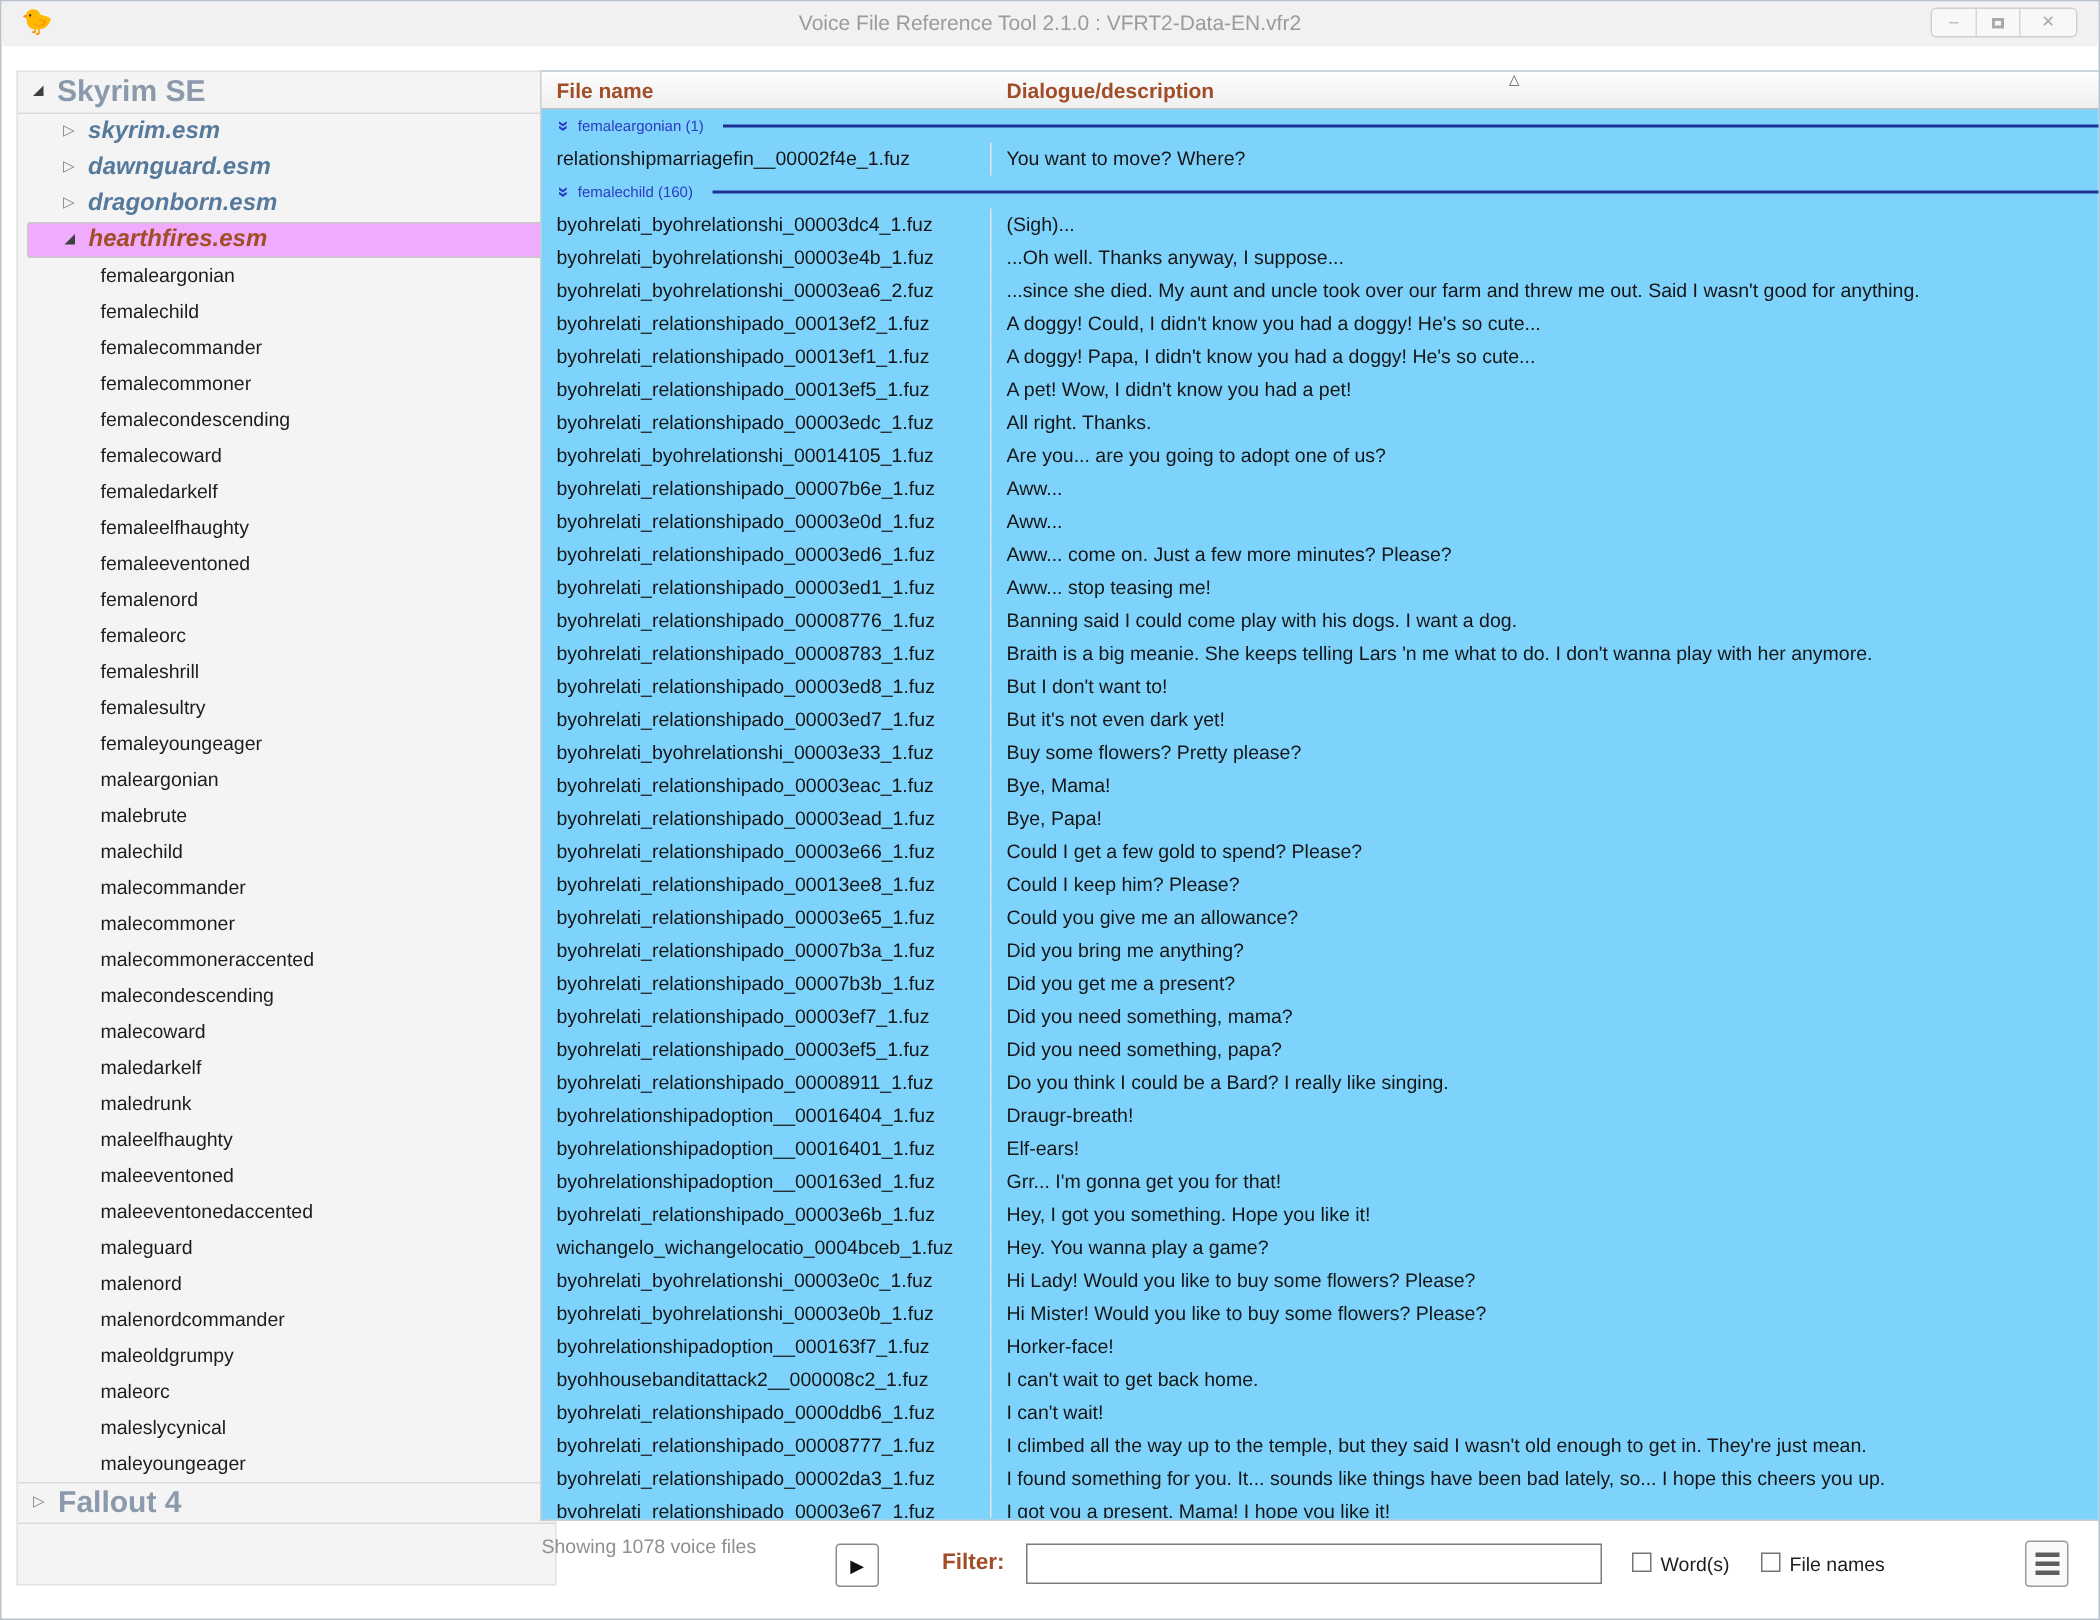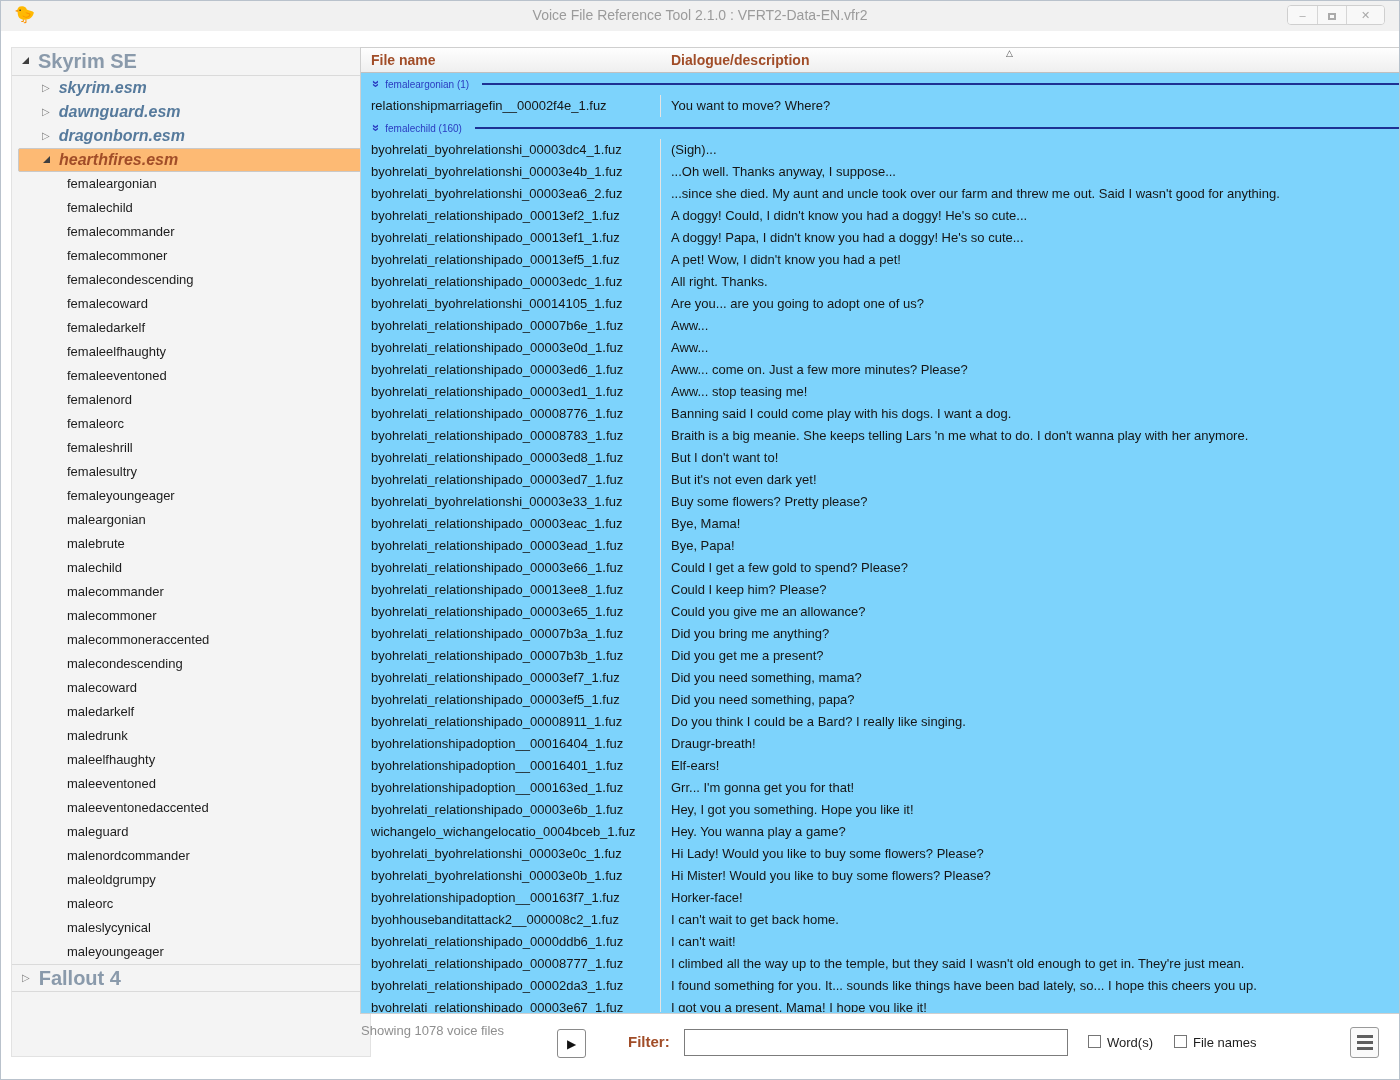--- a/index.html
+++ b/index.html
@@ -24,21 +24,21 @@
 
   
   .sidebar { position:absolute; left:10px; top:46px; width:360px; height:1010px;
              background:#f4f4f4; border:1px solid #e2e2e2; overflow:hidden; }
   .game-row { height:28px; display:flex; align-items:center; padding-left:10px; gap:9px;
               border-bottom:1px solid #dadada; }
   .game-row + .game-row, .voice-row + .game-row { border-top:1px solid #dadada; }
   .game-label { font-size:20px; font-weight:bold; color:#8a9aab; }
   .plugin-row { height:24px; display:flex; align-items:center; padding-left:30px; gap:9px; }
   .plugin-label { font-size:16px; font-weight:bold; color:#567a9c;font-style:italic; }
-  .plugin-row.selected { border:1px solid #c9c9c9; border-radius:2px; background:#fdba74;
+  .plugin-row.selected { border:1px solid #c9c9c9; border-radius:2px; background:#f0abfc;
                          margin-left:6px; margin-right:3px; padding-left:24px; }
   .plugin-row.selected .plugin-label { color:#a14d28; }
   .voice-row { height:24px; line-height:24px; padding-left:55px; font-size:13px; color:#1d1d1d;
                white-space:nowrap; }
   .tri-exp { width:0; height:0; border-left:7px solid transparent;
              border-bottom:7px solid #3f3f3f; margin-top:-2px; }
   .tri-col { font-size:10px; color:#808080; line-height:10px; }
 
   
   .table-panel { position:absolute; left:359px; top:46px; width:1062px; height:967px;
@@ -148,20 +148,21 @@
       <div class="voice-row">malecommoner</div>
       <div class="voice-row">malecommoneraccented</div>
       <div class="voice-row">malecondescending</div>
       <div class="voice-row">malecoward</div>
       <div class="voice-row">maledarkelf</div>
       <div class="voice-row">maledrunk</div>
       <div class="voice-row">maleelfhaughty</div>
       <div class="voice-row">maleeventoned</div>
       <div class="voice-row">maleeventonedaccented</div>
       <div class="voice-row">maleguard</div>
+      <div class="voice-row">malenord</div>
       <div class="voice-row">malenordcommander</div>
       <div class="voice-row">maleoldgrumpy</div>
       <div class="voice-row">maleorc</div>
       <div class="voice-row">maleslycynical</div>
       <div class="voice-row">maleyoungeager</div>
       <div class="game-row">
         <span class="tri-col">▷</span>
         <span class="game-label">Fallout 4</span>
       </div>
     </div>

